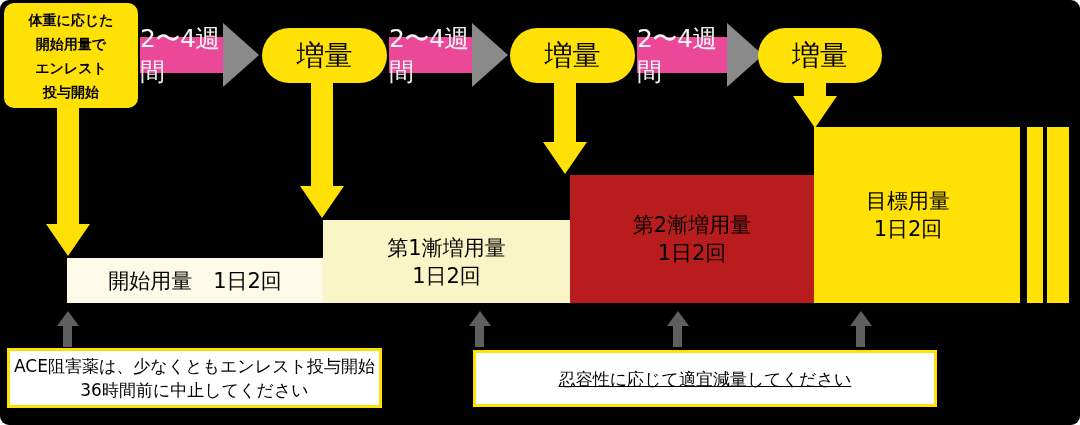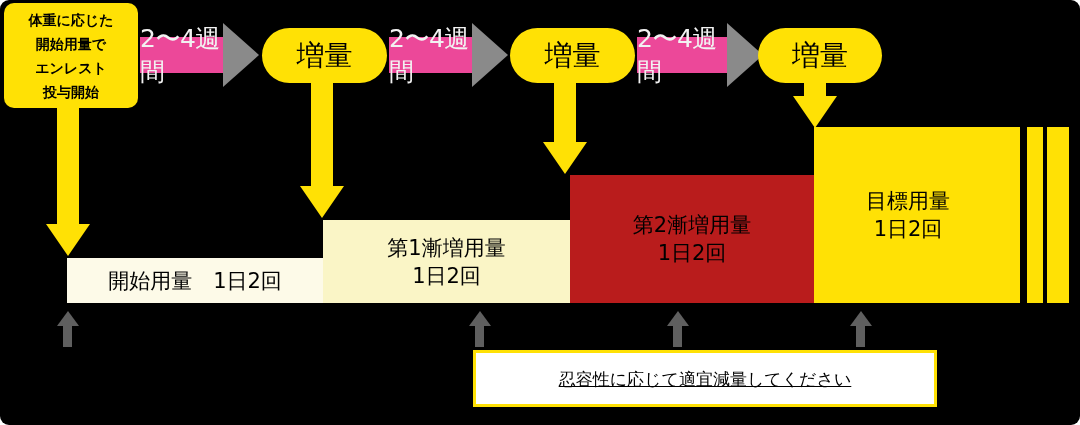--- a/index.html
+++ b/index.html
@@ -134,15 +134,17 @@
   <div class="step step4">目標用量
 1日2回</div>
   <div class="stripe stripe1"></div>
   <div class="stripe stripe2"></div>
 
   <div class="uarrow uarrow1"></div>
   <div class="uarrow uarrow2"></div>
   <div class="uarrow uarrow3"></div>
   <div class="uarrow uarrow4"></div>
 
+  <div class="note note1">ACE阻害薬は、少なくともエンレスト投与開始
+36時間前に中止してください</div>
   <div class="note note2">忍容性に応じて適宜減量してください</div>
 
 </div>
 
 </body></html>

